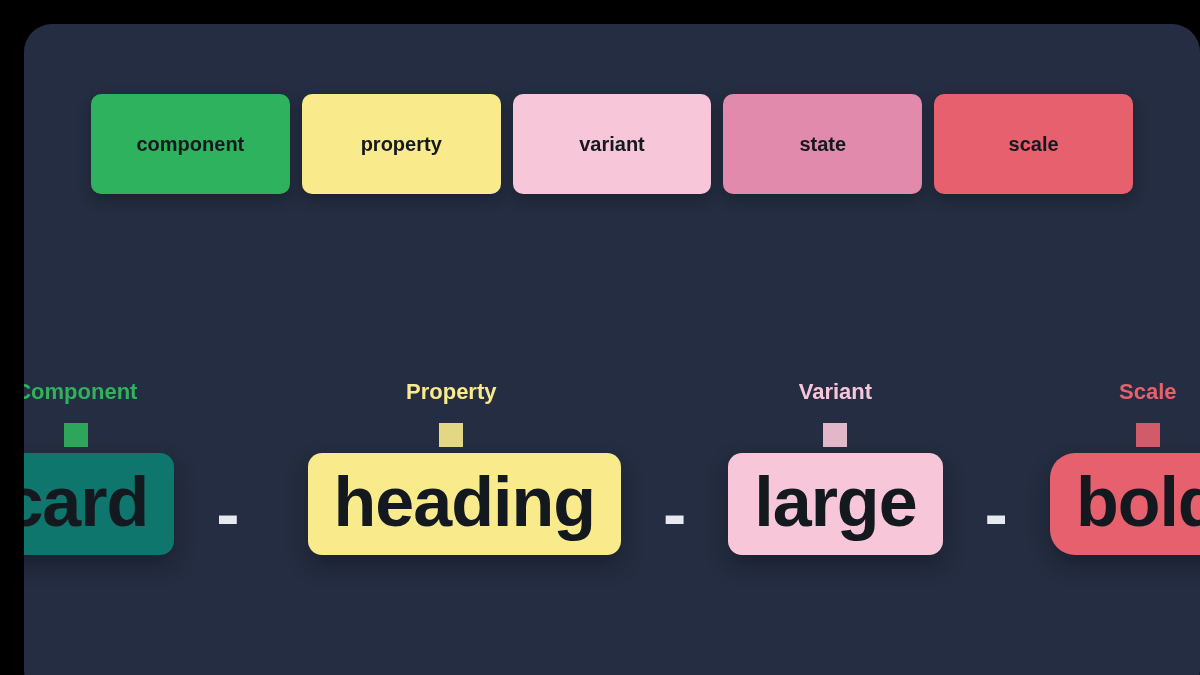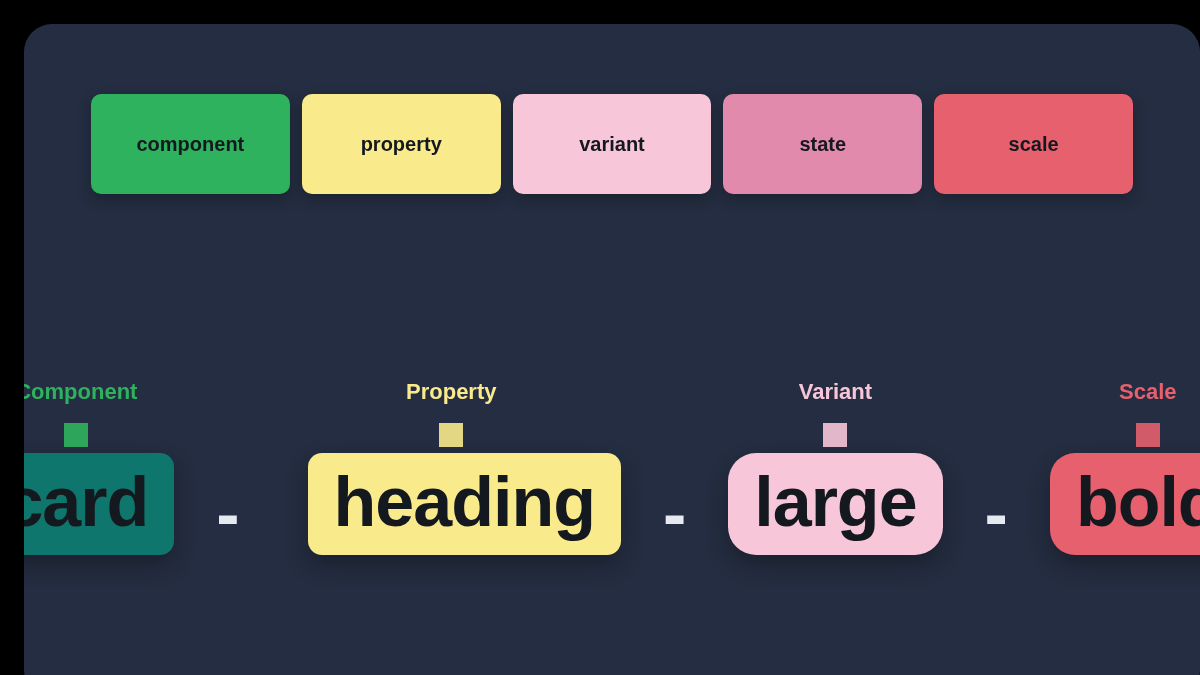--- a/index.html
+++ b/index.html
@@ -116,21 +116,21 @@
       <div class="tok-label">Property</div>
       <div class="tok-stem"></div>
       <div class="tok-block" style="background: rgb(249, 234, 140); margin-left: 26px;">heading</div>
     </div>
 
     <div class="dash">-</div>
 
     <div class="tok-group" style="color: rgb(247, 198, 216);">
       <div class="tok-label">Variant</div>
       <div class="tok-stem"></div>
-      <div class="tok-block" style="background: rgb(247, 198, 216); border-radius: 28px;">large</div>
+      <div class="tok-block" style="background: rgb(247, 198, 216);">large</div>
     </div>
 
     <div class="dash">-</div>
 
     <div class="tok-group" style="color: rgb(230, 96, 110);">
       <div class="tok-label">Scale</div>
       <div class="tok-stem"></div>
       <div class="tok-block" style="background: rgb(230, 96, 110); border-radius: 25px;">bold</div>
     </div>
 

